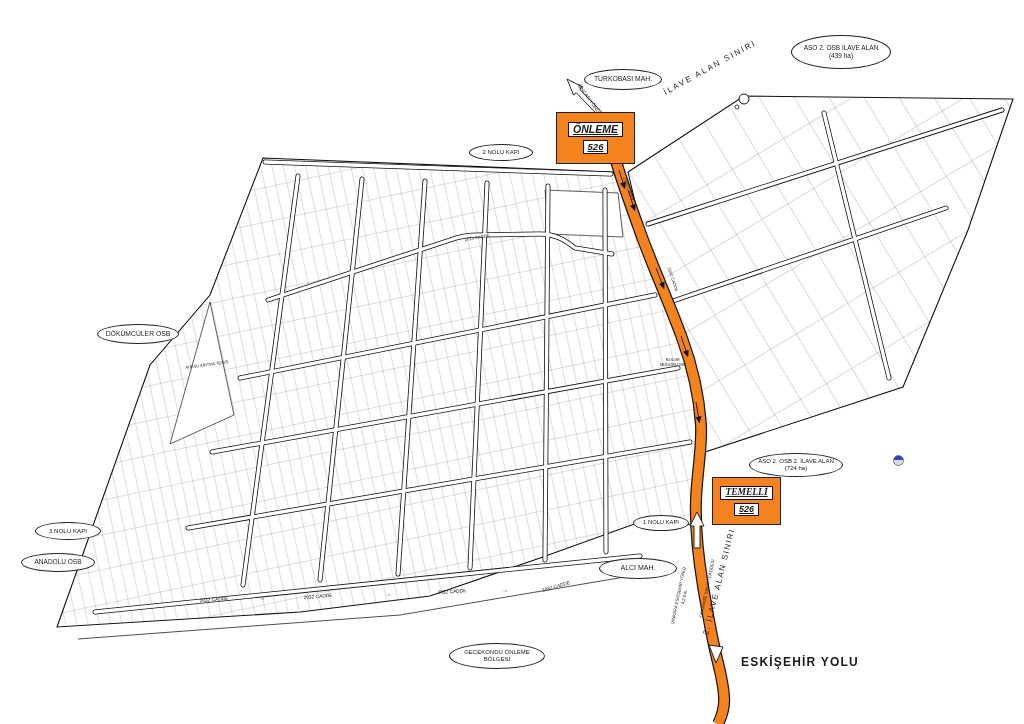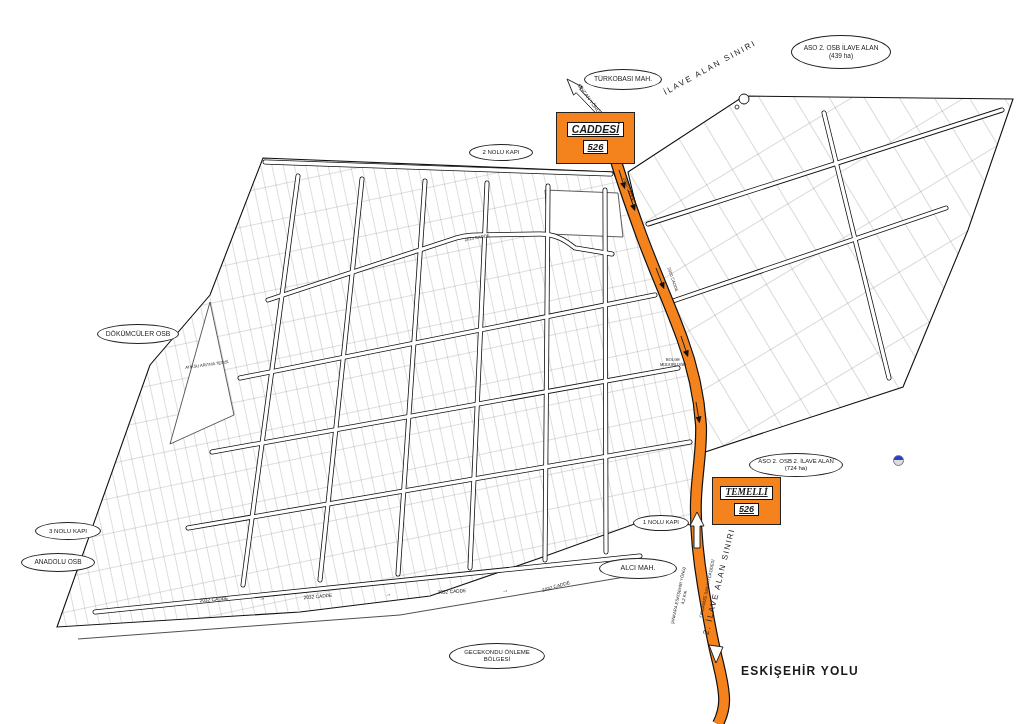--- a/index.html
+++ b/index.html
@@ -142,21 +142,21 @@
   <div class="lbl ellipse" style="left:633px;top:515px;width:54px;height:14px;font-size:5.8px;">
     <span>1 NOLU KAPI</span>
   </div>
 
   <div class="lbl ellipse" style="left:749px;top:453px;width:92px;height:22px;font-size:6px;">
     <span>ASO 2. OSB 2. İLAVE ALAN</span>
     <span>(724 ha)</span>
   </div>
 
   <div class="routebox" style="left:556px;top:112px;width:77px;height:50px;">
-    <span class="tag" style="font-size:10.5px;">CADDESİ</span>
+    <span class="tag" style="font-size:10.5px;">ÖNLEME</span>
     <span class="tag" style="font-size:9.5px;">526</span>
   </div>
 
   <div class="routebox" style="left:712px;top:477px;width:67px;height:46px;">
     <span class="tag" style="font-size:9.5px;font-family:Liberation Serif, serif;">TEMELLİ</span>
     <span class="tag" style="font-size:9px;">526</span>
   </div>
 
   <div class="lbl rot" style="left:640px;top:63px;width:140px;font-size:8px;letter-spacing:2px;transform:rotate(-29deg);">İLAVE ALAN SINIRI</div>
 
@@ -164,21 +164,21 @@
 
   <div class="lbl rot" style="left:647px;top:586px;width:120px;font-size:4.3px;transform:rotate(-78deg);">ORGANİZE SANAYİ CADDESİ</div>
 
   <div class="lbl rot" style="left:622px;top:590px;width:120px;font-size:4.3px;line-height:1.5;transform:rotate(-78deg);">
     <div>(ANKARA ESKİŞEHİR YÖNÜ)</div>
     <div>4,2 Km.</div>
   </div>
 
   <div class="lbl rot" style="left:559px;top:95px;width:60px;font-size:5px;transform:rotate(54deg);">SİNCAN YÖNÜ</div>
 
-  <div class="lbl rot" style="left:741px;top:655px;width:160px;font-size:12px;font-weight:600;letter-spacing:1.2px;text-align:left;margin-top:9px;">ESKİŞEHİR YOLU</div>
+  <div class="lbl rot" style="left:741px;top:655px;width:160px;font-size:12px;font-weight:600;letter-spacing:1.2px;text-align:left;">ESKİŞEHİR YOLU</div>
 
   <div class="lbl rot" style="left:194px;top:597px;width:40px;font-size:4.8px;transform:rotate(-5deg);">2032 CADDE</div>
   <div class="lbl rot" style="left:252px;top:595px;width:20px;font-size:6px;transform:rotate(-5deg);">→</div>
   <div class="lbl rot" style="left:298px;top:594px;width:40px;font-size:4.8px;transform:rotate(-5deg);">2032 CADDE</div>
   <div class="lbl rot" style="left:378px;top:591px;width:20px;font-size:6px;transform:rotate(-5deg);">→</div>
   <div class="lbl rot" style="left:432px;top:589px;width:40px;font-size:4.8px;transform:rotate(-4deg);">2032 CADDE</div>
   <div class="lbl rot" style="left:495px;top:587px;width:20px;font-size:6px;transform:rotate(-8deg);">→</div>
   <div class="lbl rot" style="left:536px;top:584px;width:40px;font-size:4.8px;transform:rotate(-16deg);">2032 CADDE</div>
 
   <div class="lbl rot" style="left:459px;top:235px;width:36px;font-size:4.2px;transform:rotate(-10deg);">2013 CADDE</div>

